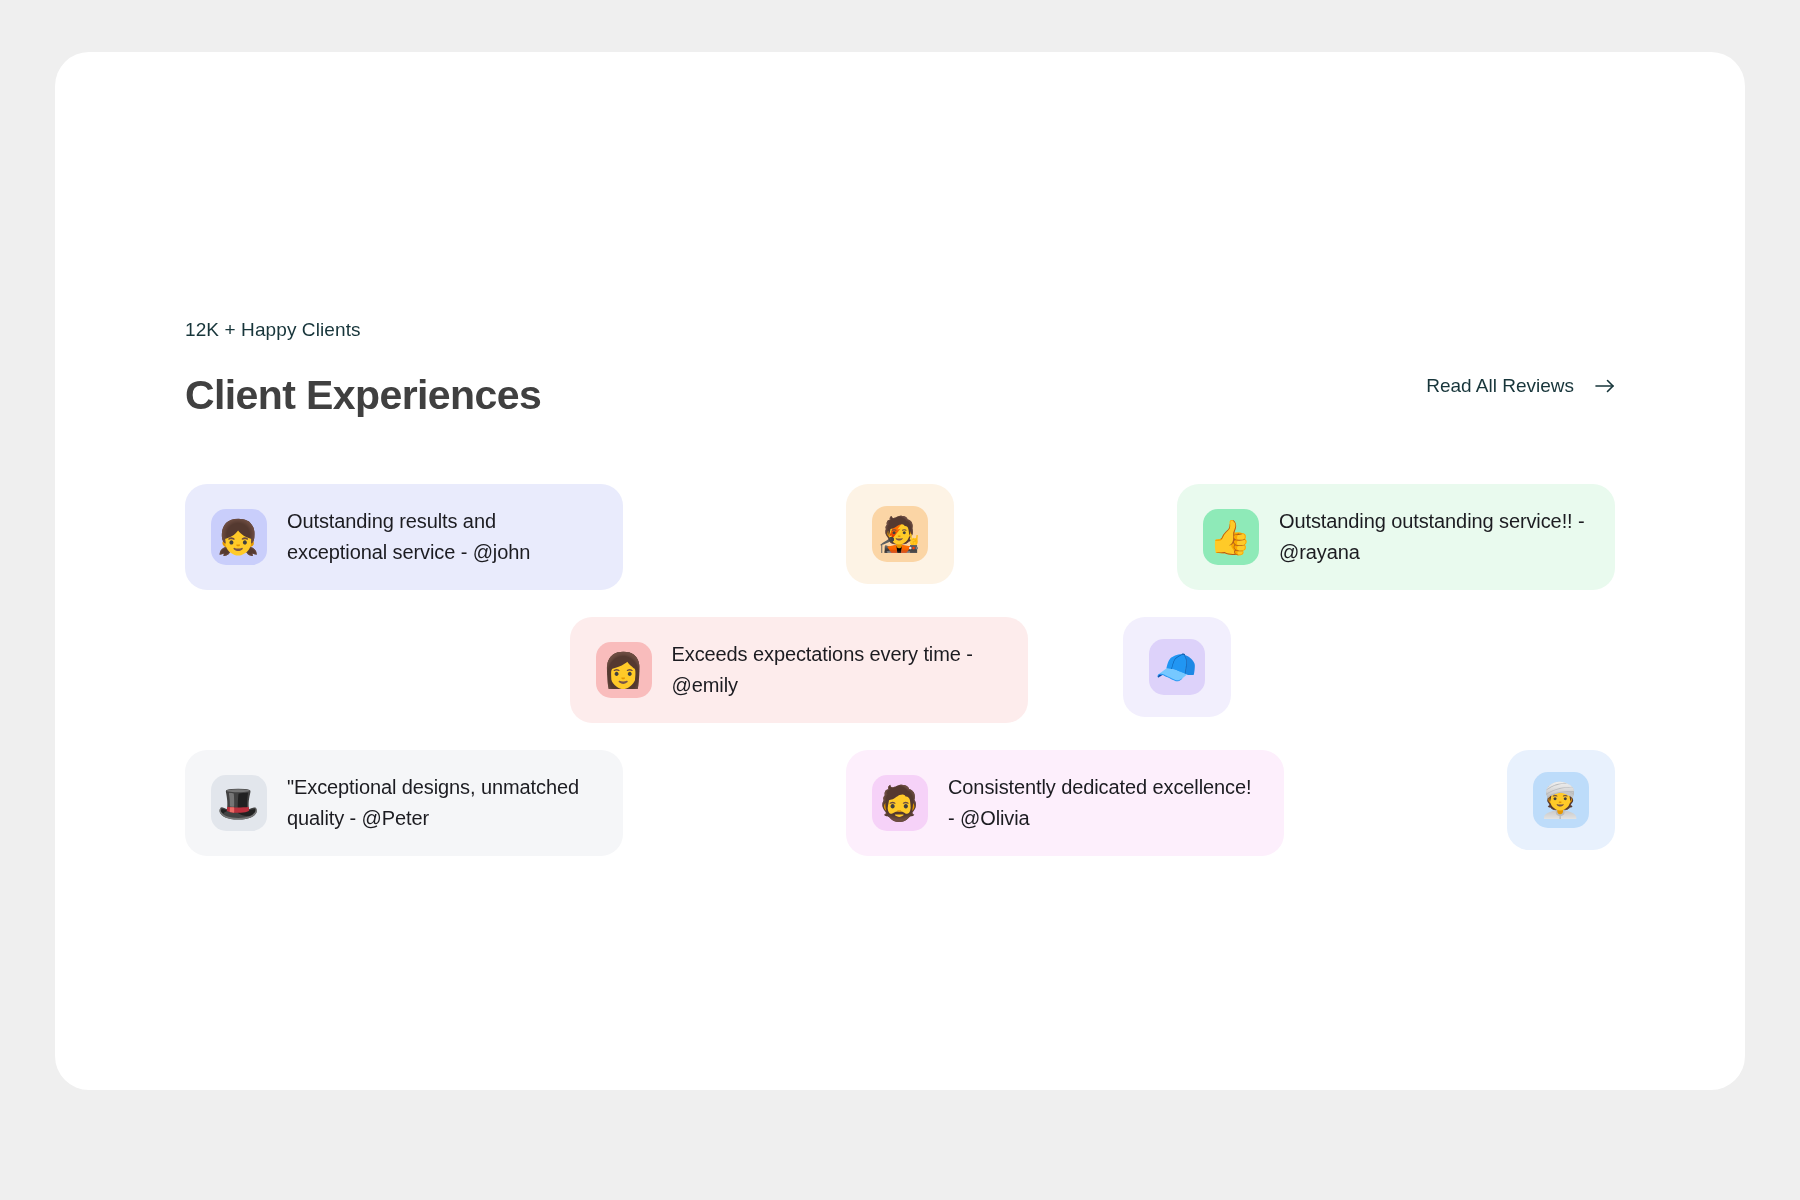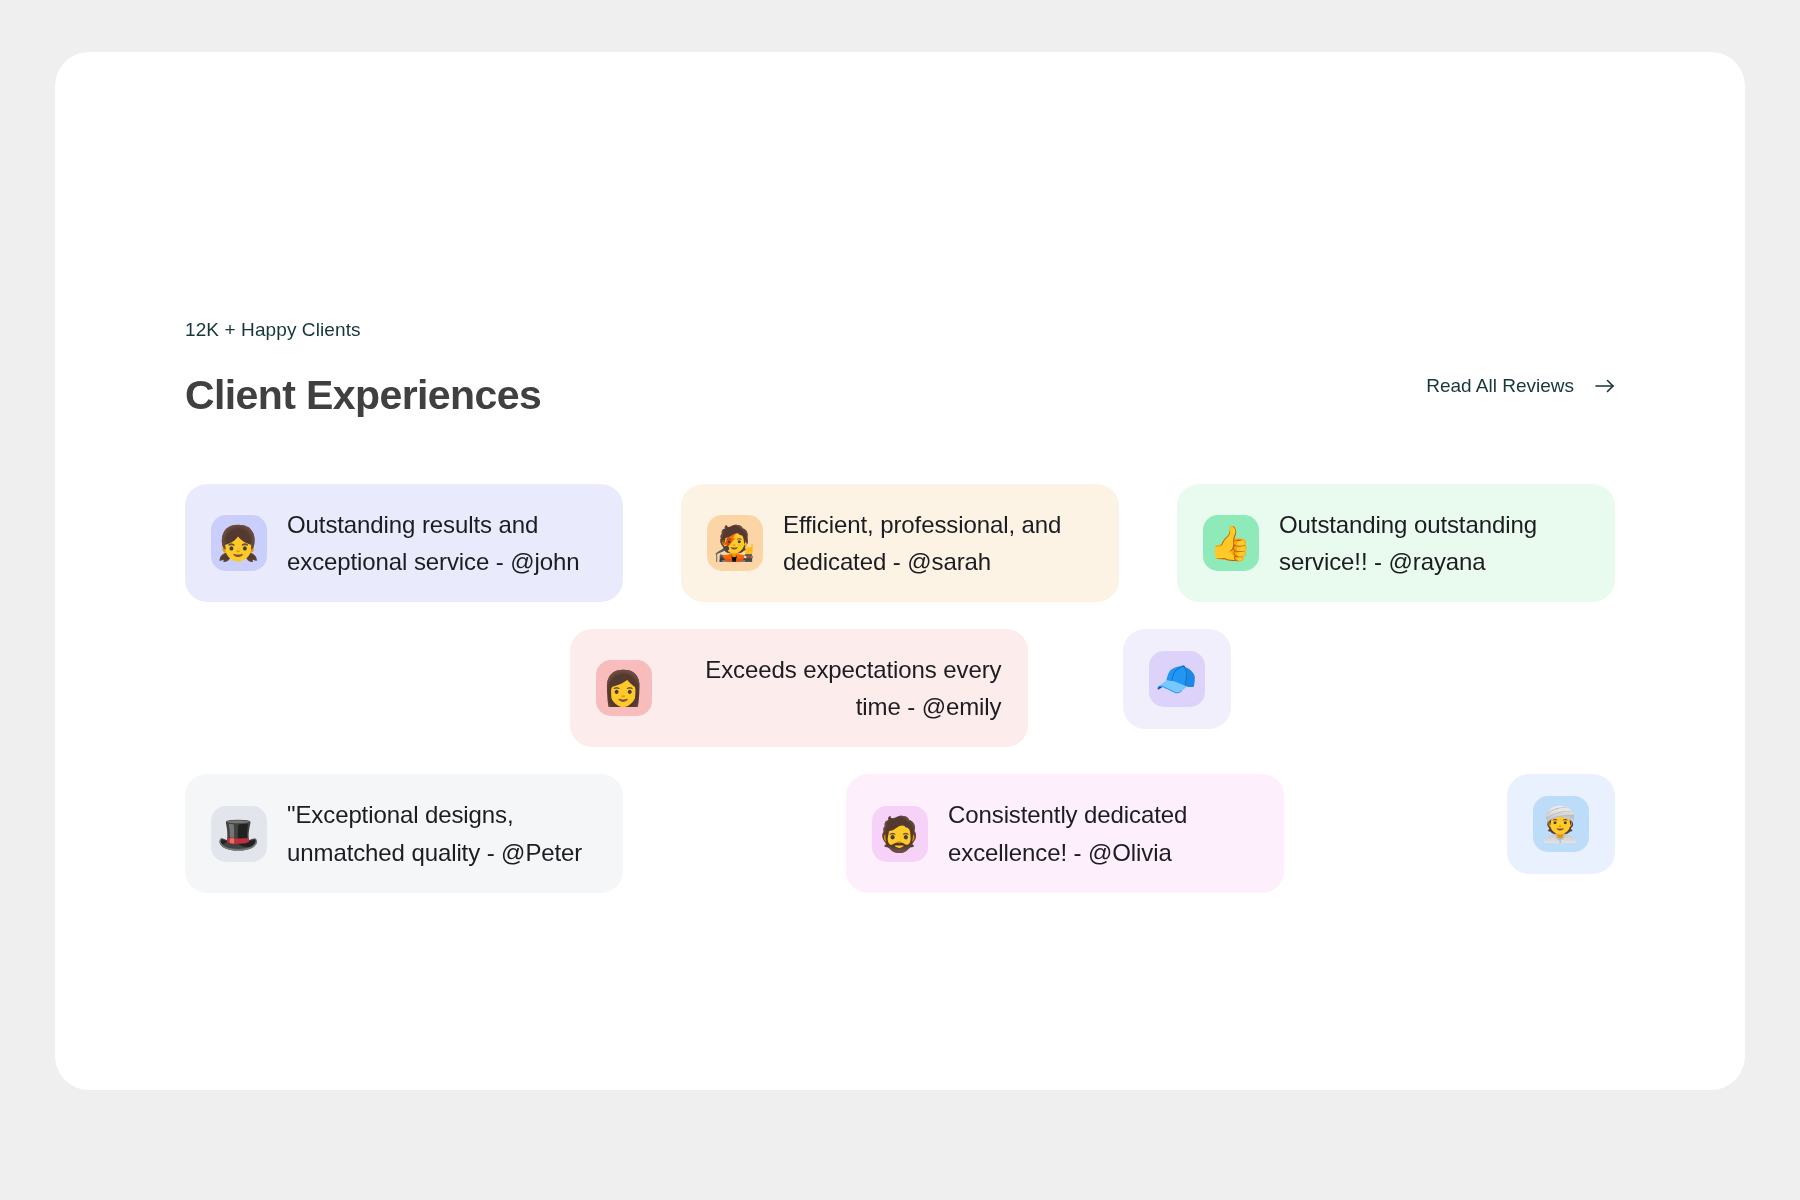--- a/index.html
+++ b/index.html
@@ -115,27 +115,27 @@
     flex: 0 0 auto;
     display: flex;
     align-items: center;
     justify-content: center;
     font-size: 34px;
     line-height: 1;
     overflow: hidden;
   }
 
   .card-text {
-    font-size: 24px;
+    font-size: 20px;
     line-height: 1.55;
     color: #1c1c21;
     letter-spacing: -0.1px;
     max-width: 310px;
   }
-  .card.wide .card-text { max-width: 330px; text-align: right; }
+  .card.wide .card-text { max-width: 330px; }
 </style>
 </head>
 <body>
 
 <div class="panel">
   <div class="content">
 
     <div class="eyebrow">12K + Happy Clients</div>
 
     <div class="title-row">
@@ -153,21 +153,20 @@
     </div>
 
     <div class="rows">
         <div class="row spread">
           <div class="card" style="background: rgb(233, 235, 252);">
             <div class="avatar-tile" style="background: rgb(201, 206, 251);">👧</div>
             <div class="card-text">Outstanding results and exceptional service - @john</div>
           </div>
           <div class="card" style="background: rgb(253, 243, 229);">
             <div class="avatar-tile" style="background: rgb(251, 213, 165);">🧑‍🎤</div>
-            <div class="card-text">Efficient, professional, and dedicated - @sarah</div>
           </div>
           <div class="card" style="background: rgb(233, 250, 238);">
             <div class="avatar-tile" style="background: rgb(142, 234, 184);">👍</div>
             <div class="card-text">Outstanding outstanding service!! - @rayana</div>
           </div>
         </div>
         <div class="row center">
           <div class="card wide" style="background: rgb(253, 236, 236);">
             <div class="avatar-tile" style="background: rgb(249, 188, 188);">👩</div>
             <div class="card-text">Exceeds expectations every time - @emily</div>

